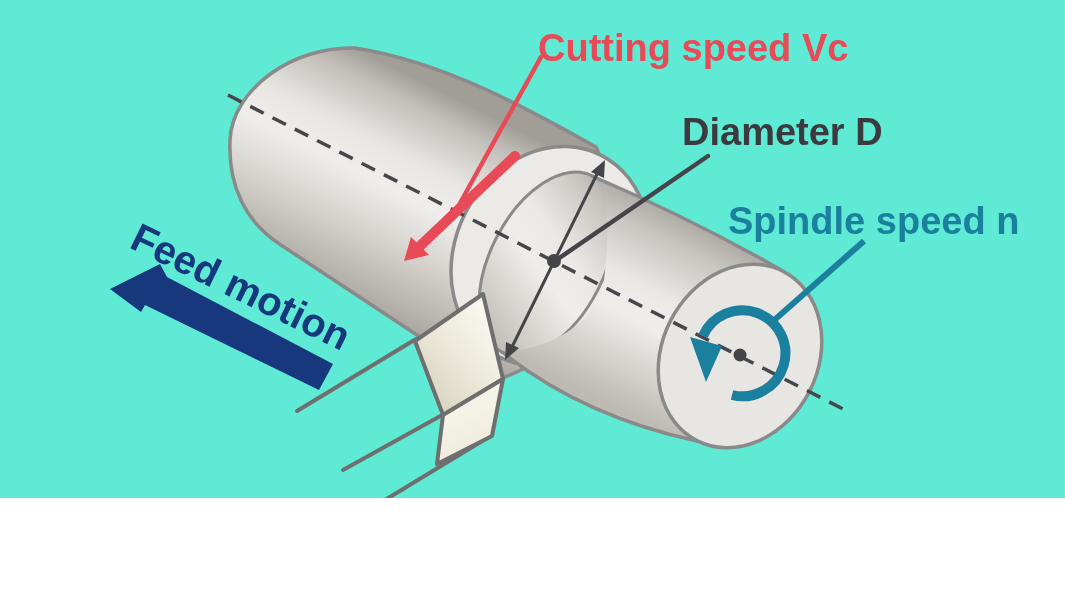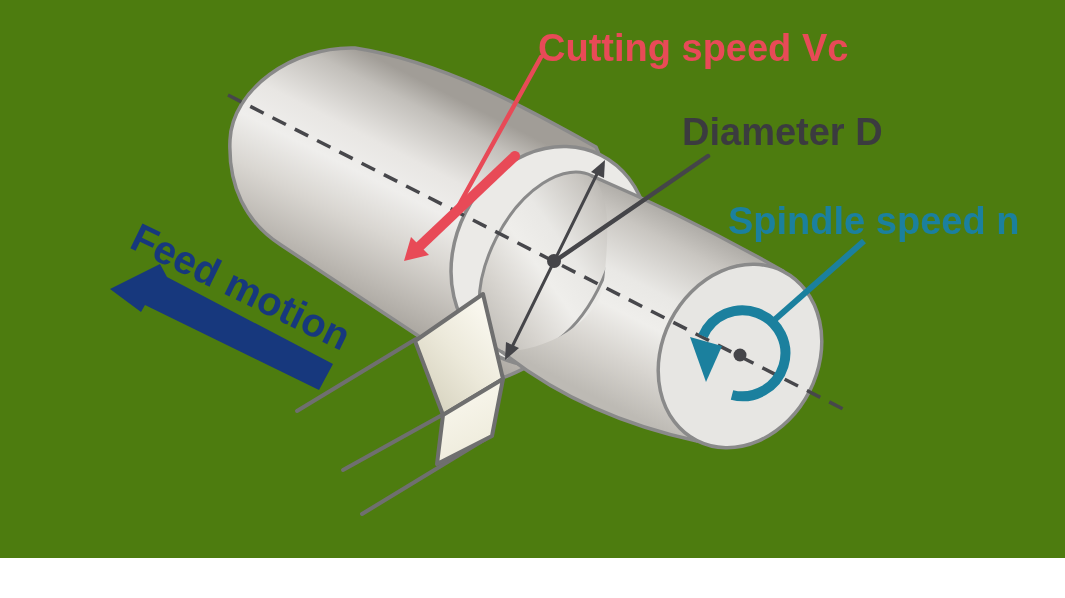--- a/index.html
+++ b/index.html
@@ -1,19 +1,19 @@
 <!DOCTYPE html>
 <html><head>
 <meta charset="utf-8">
 <style>
   html,body{margin:0;padding:0;background:#ffffff;}
   .stage{
     position:relative;
-    width:1065px;height:558px;
-    background:#4d7c0f;
+    width:1065px;height:498px;
+    background:#5eead4;
     overflow:hidden;
     font-family:"Liberation Sans", sans-serif;
   }
   svg{display:block;}
   svg text{
     font-family:"Liberation Sans", sans-serif;
     font-weight:700;
   }
 </style>
 </head>

